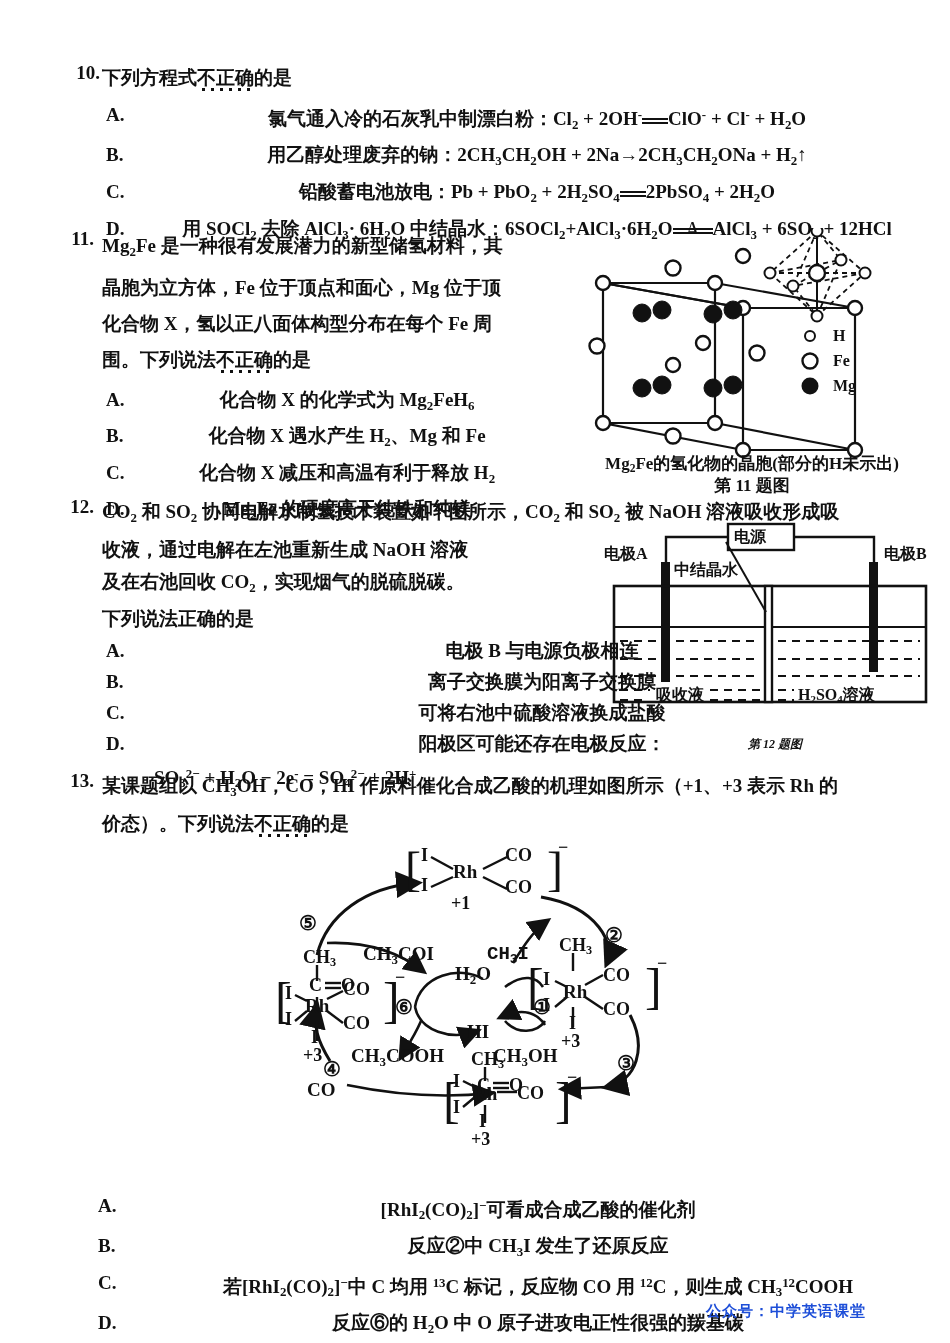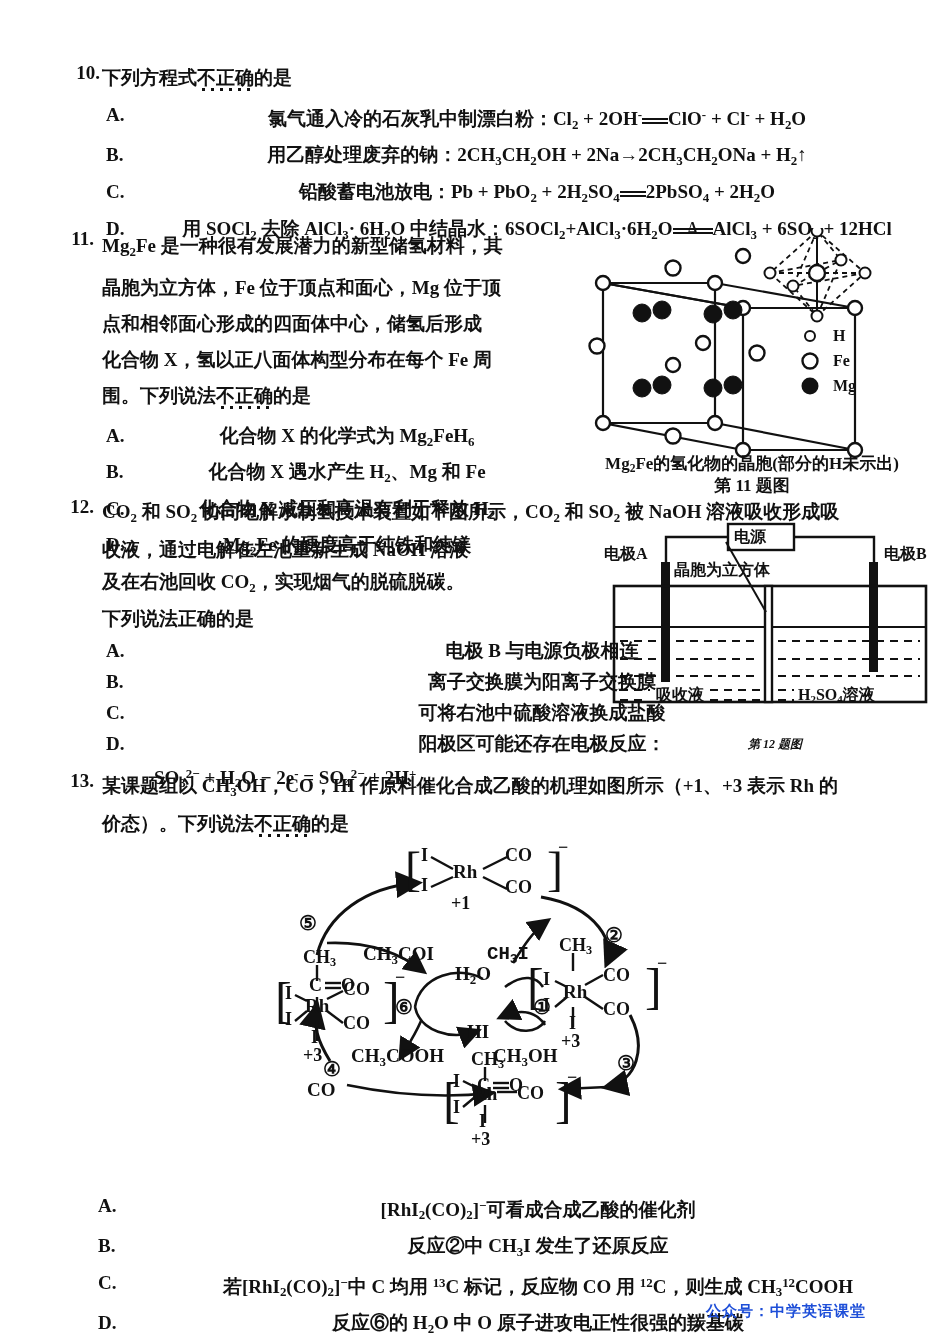--- a/index.html
+++ b/index.html
@@ -186,21 +186,20 @@
         <span>用 SOCl<sub>2</sub> 去除 AlCl<sub>3</sub>· 6H<sub>2</sub>O 中结晶水：</span><span class="chem">6SOCl<sub>2</sub>+AlCl<sub>3</sub>·6H<sub>2</sub>O</span><span class="eqq delta"><span class="dl">Δ</span></span><span class="chem">AlCl<sub>3</sub> + 6SO<sub>2</sub> + 12HCl</span>
       </span>
     </div>
   </div>
 
   <div class="q" style="left:58px; top:228px; width:500px;">
     <div class="qnum" style="width:36px;">11.</div>
     <div class="qbody" style="margin-left:44px; line-height:36px;">
       <div class="stem-line">Mg<sub>2</sub>Fe 是一种很有发展潜力的新型储氢材料，其</div>
       <div class="stem-line">晶胞为立方体，Fe 位于顶点和面心，Mg 位于顶</div>
-      <div class="stem-line">点和相邻面心形成的四面体中心，储氢后形成</div>
       <div class="stem-line">化合物 X，氢以正八面体构型分布在每个 Fe 周</div>
       <div class="stem-line">围。下列说法<span class="dotted">不正确</span>的是</div>
     </div>
 
     <div class="opt" style="margin-top:6px;">
       <span class="optlbl">A.</span>
       <span class="opttext">化合物 X 的化学式为 Mg<sub>2</sub>FeH<sub>6</sub></span>
     </div>
     <div class="opt">
       <span class="optlbl">B.</span>
@@ -363,21 +362,21 @@
         <line x1="180" y1="121" x2="322" y2="121"></line>
         <line x1="180" y1="139" x2="322" y2="139"></line>
         <line x1="180" y1="156" x2="322" y2="156"></line>
         <line x1="180" y1="170" x2="196" y2="170"></line>
         <line x1="180" y1="180" x2="196" y2="180"></line>
       </g>
     </svg>
     <span class="fig-label" style="left:136px; top:7px; font-size:16px;">电源</span>
     <span class="fig-label" style="left:6px; top:24px; font-size:16px;text-align:right;">电极A</span>
     <span class="fig-label" style="left:286px; top:24px; font-size:16px;">电极B</span>
-    <span class="fig-label" style="left:76px; top:40px; font-size:16px;">晶胞为立方体</span>
+    <span class="fig-label" style="left:76px; top:40px; font-size:16px;">中结晶水</span>
     <span class="fig-label" style="left:58px; top:165px; font-size:16px;">吸收液</span>
     <span class="fig-label" style="left:200px; top:165px; font-size:16px;">H<sub>2</sub>SO<sub>4</sub>溶液</span>
   </div>
   <div class="caption" style="left:620px; top:736px; width:310px; font-size:12px;font-style:italic;">第 12 题图</div>
 
   <div class="q" style="left:58px; top:770px; width:890px;">
     <div class="qnum" style="width:36px;">13.</div>
     <div class="qbody" style="margin-left:44px; line-height:32px;">
       <div class="stem-line">某课题组以 CH<sub>3</sub>OH，CO，HI 作原料催化合成乙酸的机理如图所示（+1、+3 表示 Rh 的</div>
       <div class="stem-line">价态）。下列说法<span class="dotted">不正确</span>的是</div>

